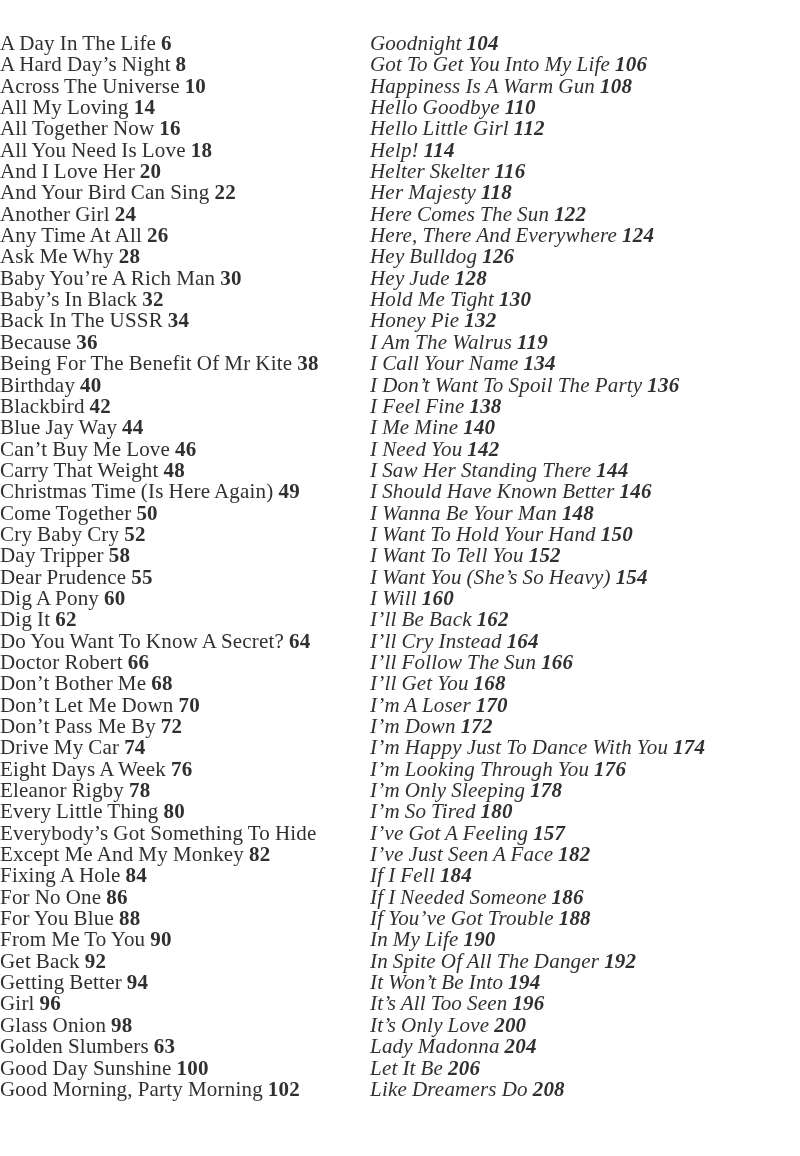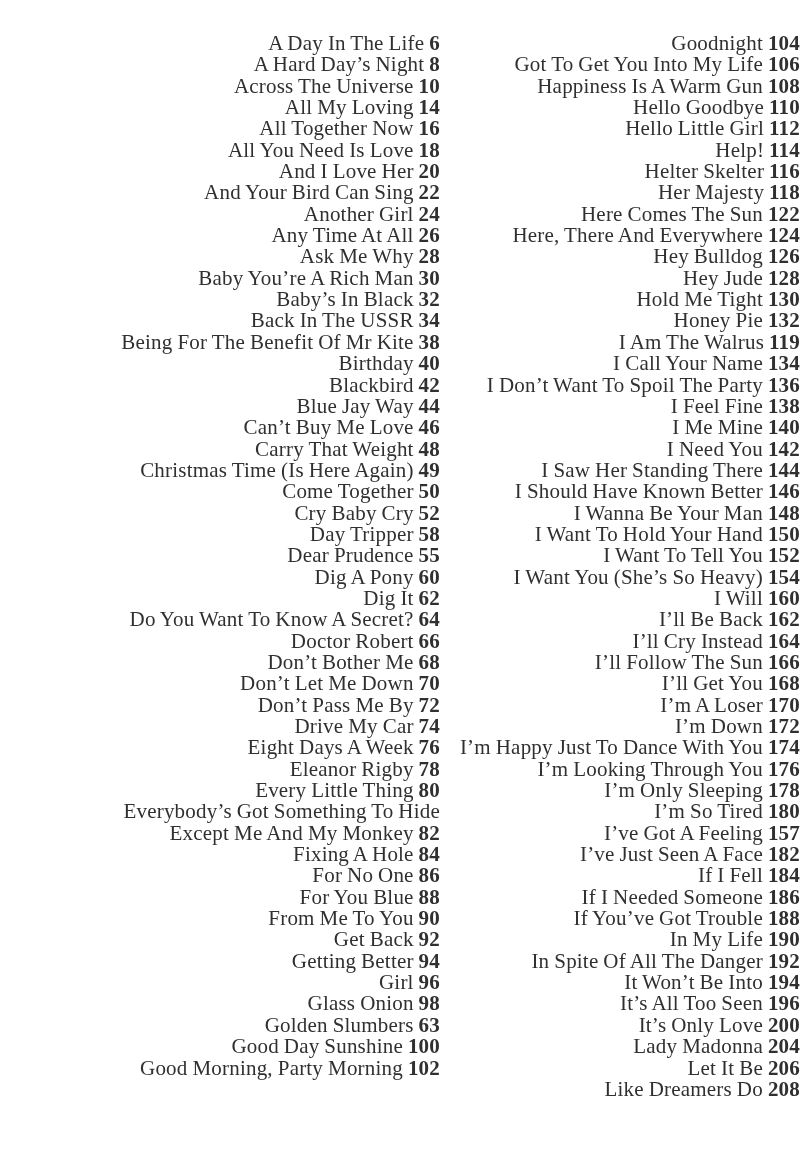--- a/index.html
+++ b/index.html
@@ -11,29 +11,29 @@
     overflow: hidden;
     font-family: "Liberation Serif", "DejaVu Serif", serif;
   }
   .index-page {
     position: absolute;
     inset: 0;
   }
   .col {
     position: absolute;
     top: 33px;
-    text-align: right;
+    text-align: left;
     font-size: 21px;
     line-height: 21.35px;
     letter-spacing: 0.2px;
     word-spacing: -0.5px;
     white-space: nowrap;
   }
   .col-left  { left: 0px;   width: 440px; }
-  .col-right { left: 370px; width: 430px; }
+  .col-right { left: 370px; width: 430px; font-style: italic; }
   .entry { }
   .title { font-weight: normal; }
   .num   { font-weight: bold; }
 </style>
 </head>
 <body style="color: rgb(48, 48, 48); background: rgb(255, 255, 255);">
 
 <div class="index-page">
   <div class="col col-left" id="col-left">
       <div class="entry"><span class="title">A Day In The Life</span><span class="num">&nbsp;6</span></div>
@@ -43,20 +43,21 @@
       <div class="entry"><span class="title">All Together Now</span><span class="num">&nbsp;16</span></div>
       <div class="entry"><span class="title">All You Need Is Love</span><span class="num">&nbsp;18</span></div>
       <div class="entry"><span class="title">And I Love Her</span><span class="num">&nbsp;20</span></div>
       <div class="entry"><span class="title">And Your Bird Can Sing</span><span class="num">&nbsp;22</span></div>
       <div class="entry"><span class="title">Another Girl</span><span class="num">&nbsp;24</span></div>
       <div class="entry"><span class="title">Any Time At All</span><span class="num">&nbsp;26</span></div>
       <div class="entry"><span class="title">Ask Me Why</span><span class="num">&nbsp;28</span></div>
       <div class="entry"><span class="title">Baby You’re A Rich Man</span><span class="num">&nbsp;30</span></div>
       <div class="entry"><span class="title">Baby’s In Black</span><span class="num">&nbsp;32</span></div>
       <div class="entry"><span class="title">Back In The USSR</span><span class="num">&nbsp;34</span></div>
+      <div class="entry"><span class="title">Because</span><span class="num">&nbsp;36</span></div>
       <div class="entry"><span class="title">Being For The Benefit Of Mr Kite</span><span class="num">&nbsp;38</span></div>
       <div class="entry"><span class="title">Birthday</span><span class="num">&nbsp;40</span></div>
       <div class="entry"><span class="title">Blackbird</span><span class="num">&nbsp;42</span></div>
       <div class="entry"><span class="title">Blue Jay Way</span><span class="num">&nbsp;44</span></div>
       <div class="entry"><span class="title">Can’t Buy Me Love</span><span class="num">&nbsp;46</span></div>
       <div class="entry"><span class="title">Carry That Weight</span><span class="num">&nbsp;48</span></div>
       <div class="entry"><span class="title">Christmas Time (Is Here Again)</span><span class="num">&nbsp;49</span></div>
       <div class="entry"><span class="title">Come Together</span><span class="num">&nbsp;50</span></div>
       <div class="entry"><span class="title">Cry Baby Cry</span><span class="num">&nbsp;52</span></div>
       <div class="entry"><span class="title">Day Tripper</span><span class="num">&nbsp;58</span></div>

